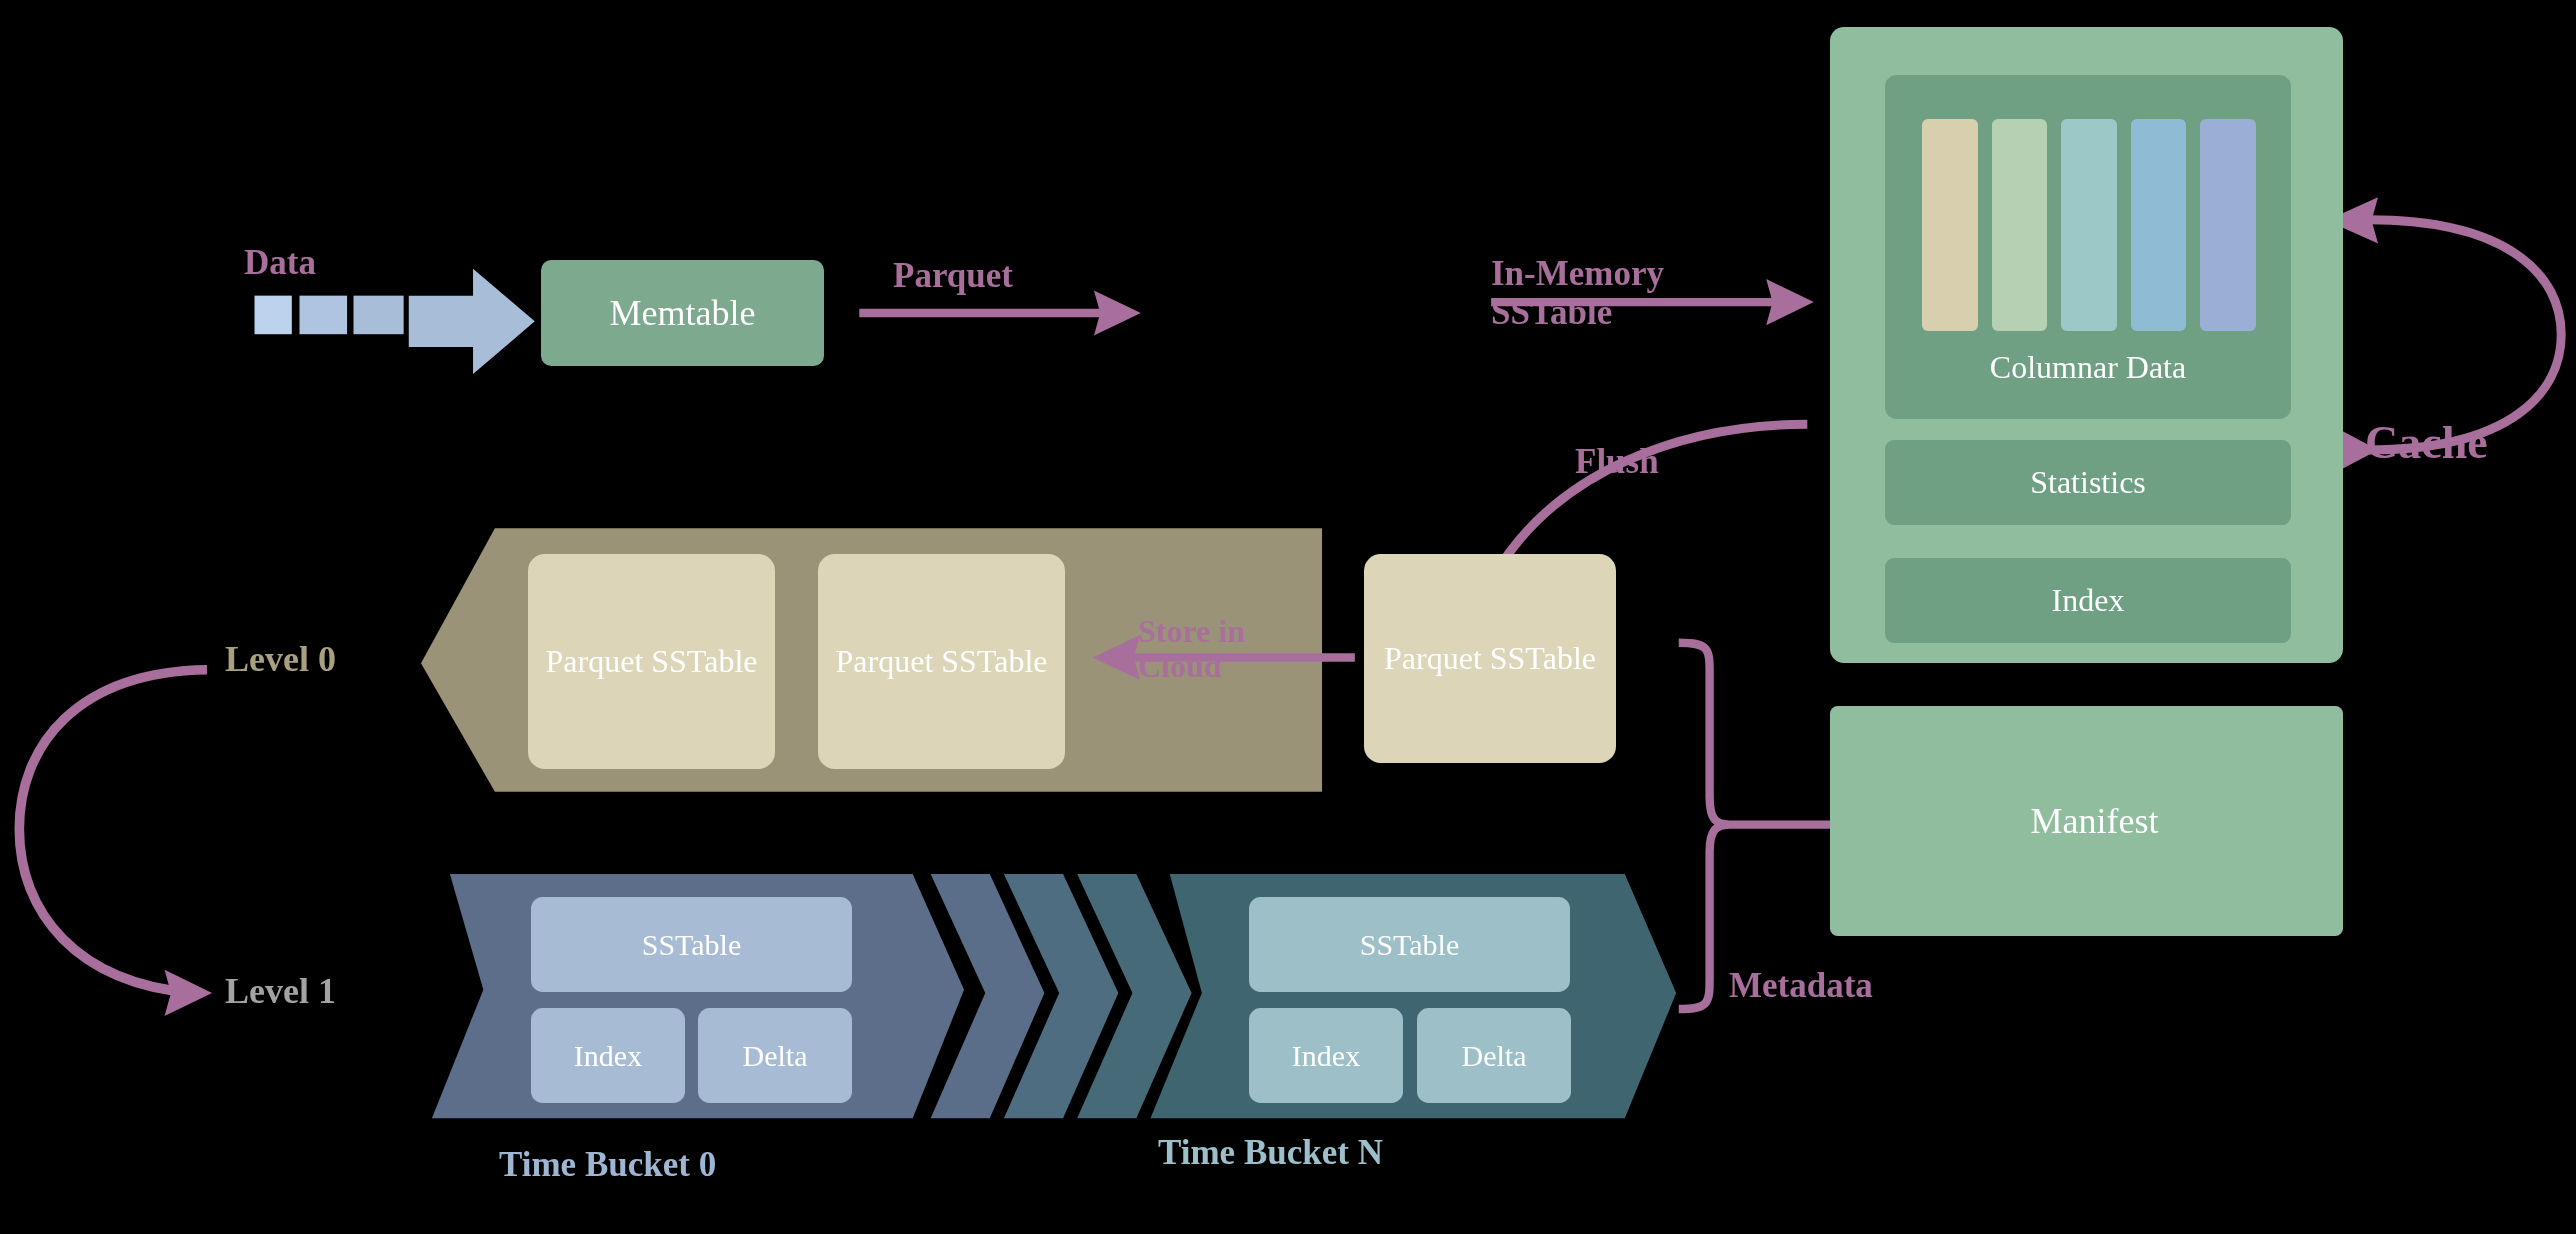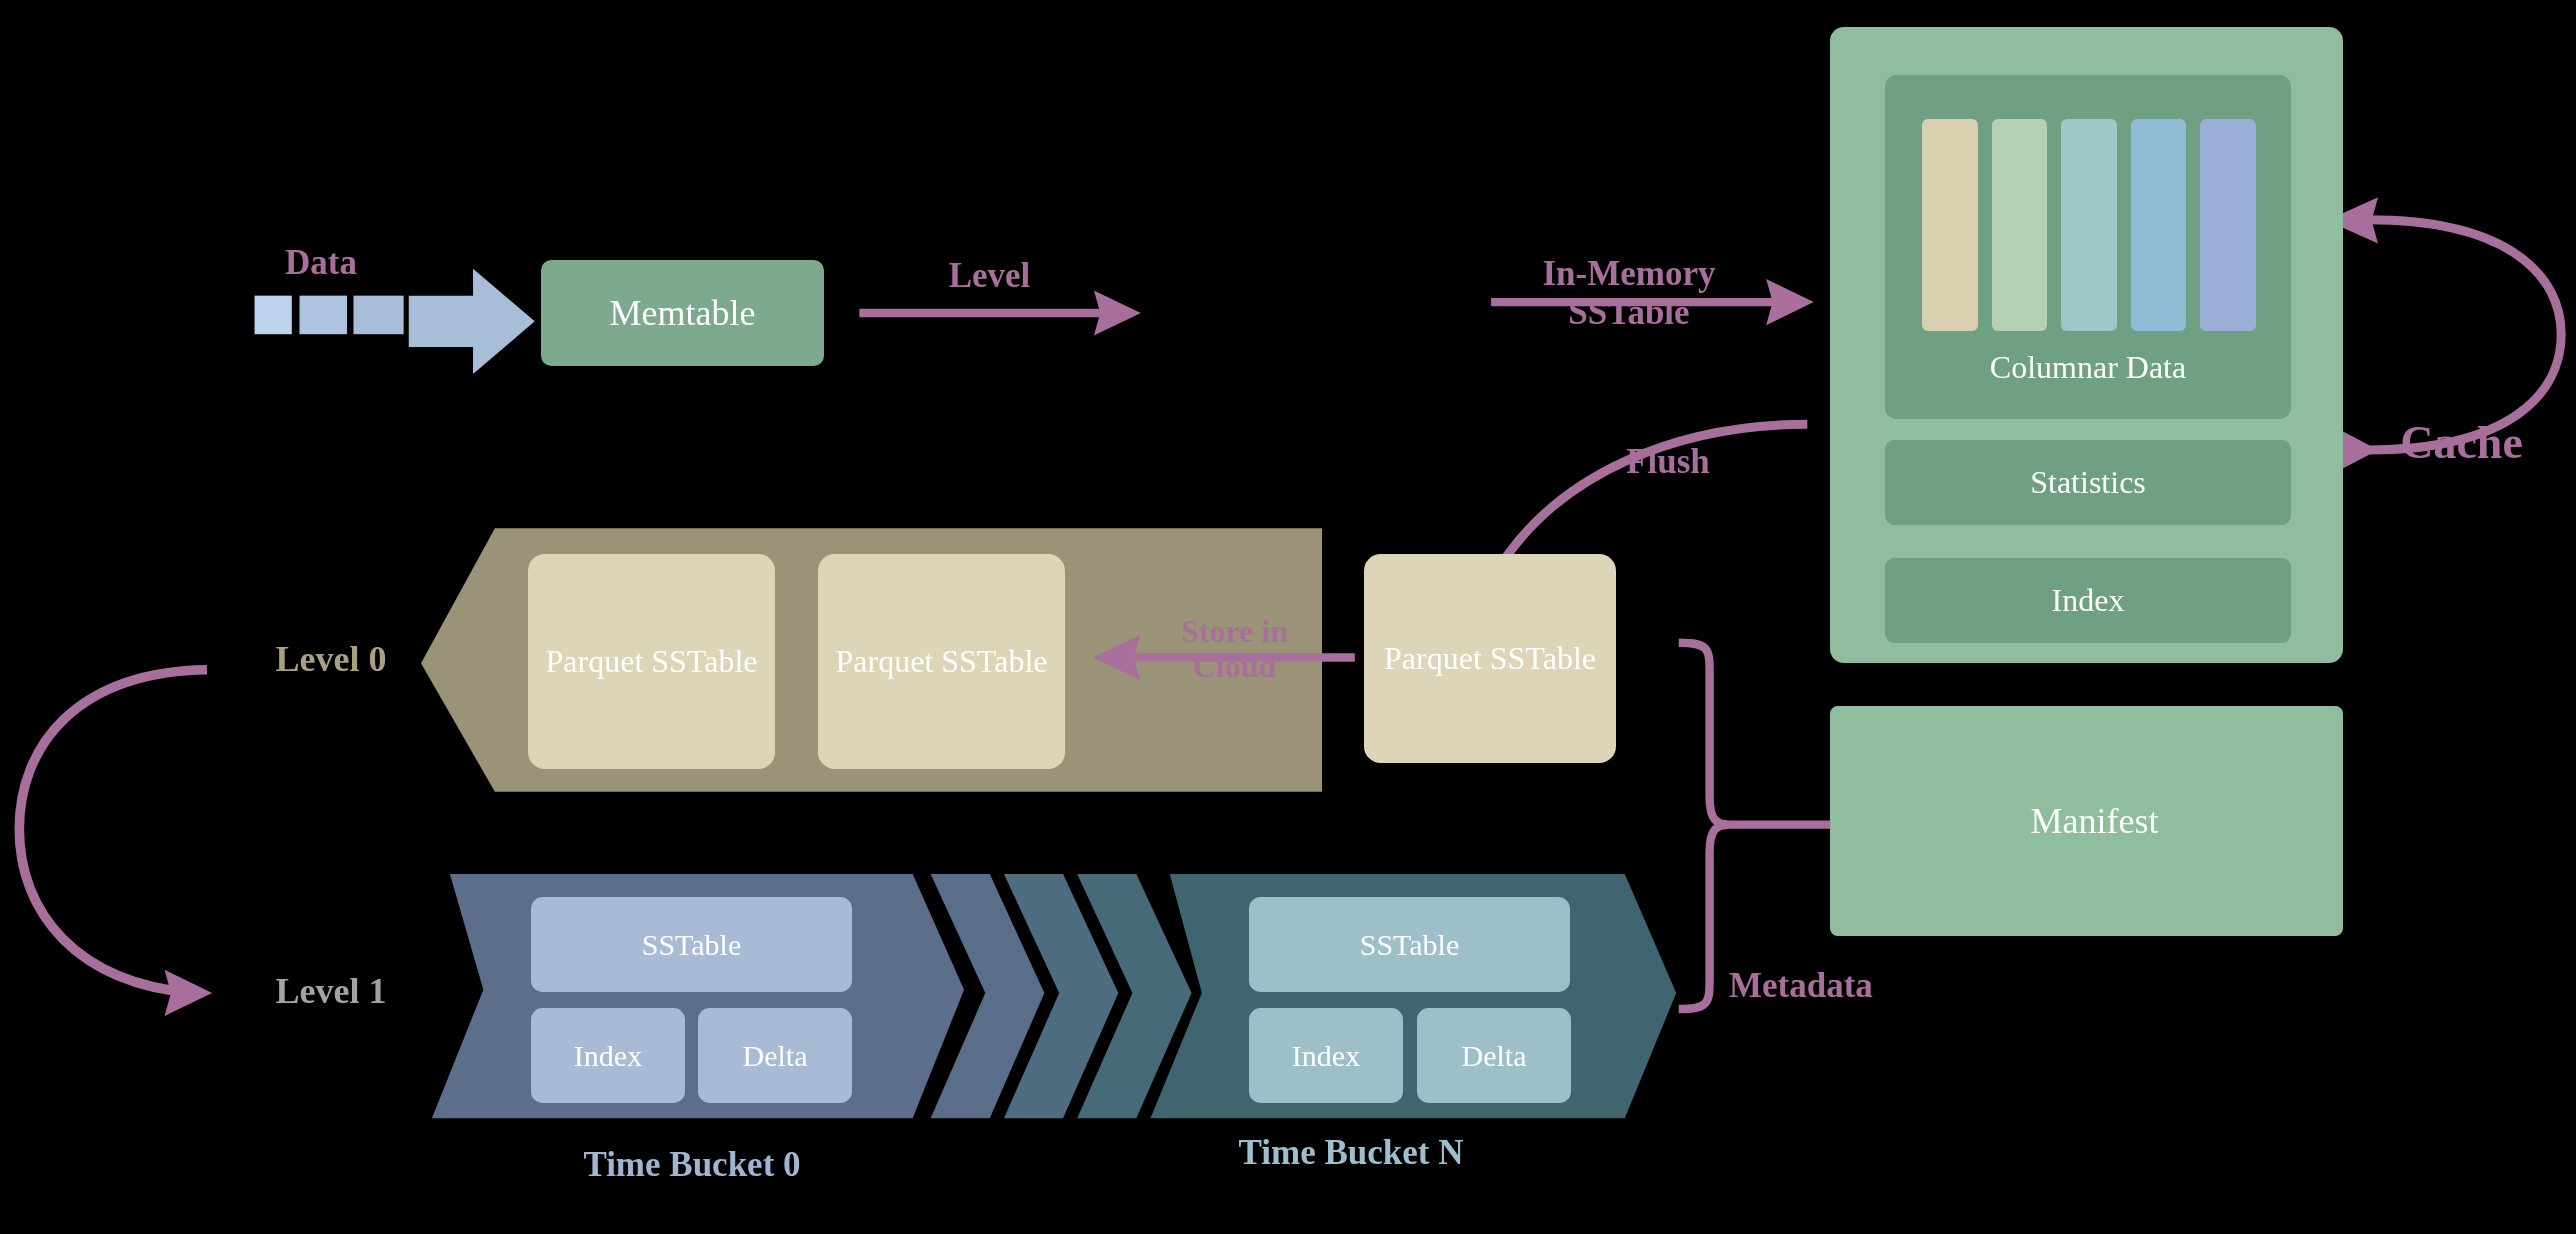--- a/index.html
+++ b/index.html
@@ -2,21 +2,21 @@
 <html style="font-size:10.3px"><head>
 <meta charset="utf-8">
 <style>
   html,body{margin:0;padding:0;background:#000;}
   body{width:2576px;height:1234px;overflow:hidden;
        font-family:"Liberation Serif","DejaVu Serif",serif;}
   #stage{position:relative;width:2576px;height:1234px;background:#000;}
   .abs{position:absolute;}
   .card{display:flex;align-items:center;justify-content:center;text-align:center;
         color:#ffffff;line-height:1.18;box-sizing:border-box;}
-  .lbl{position:absolute;white-space:pre-line;text-align:center;font-weight:bold;line-height:1.1;}
+  .lbl{position:absolute;white-space:pre-line;text-align:left;font-weight:bold;line-height:1.1;}
   svg{position:absolute;left:0;top:0;overflow:visible;pointer-events:none;}
 </style>
 </head>
 <body>
 
 <div id="stage">
 
   <svg width="2576" height="1234" viewBox="0 0 4008 1920">
 
     <g>
@@ -154,21 +154,21 @@
   </div>
   <div class="abs card" style="left:1249px;top:1008px;width:154px;height:95px;background:#9DBFC8;border-radius:11.6px;font-size:30px;">
     <span>Index</span>
   </div>
   <div class="abs card" style="left:1417px;top:1008px;width:154px;height:95px;background:#9DBFC8;border-radius:11.6px;font-size:30px;">
     <span>Delta</span>
   </div>
 
   <div class="lbl" style="left:244px;top:244px;width:154px;color:#A96F9C;font-size:35px;">Data</div>
 
-  <div class="lbl" style="left:893px;top:257px;width:193px;color:#A96F9C;font-size:35px;">Level</div>
+  <div class="lbl" style="left:893px;top:257px;width:193px;color:#A96F9C;font-size:35px;">Parquet</div>
 
   <div class="lbl" style="left:1491px;top:255px;width:276px;color:#A96F9C;font-size:35px;">In-Memory
 SSTable</div>
 
   <div class="lbl" style="left:1575px;top:443px;width:186px;color:#A96F9C;font-size:35px;">Flush</div>
 
   <div class="lbl" style="left:2365px;top:418px;width:193px;color:#A96F9C;font-size:46px;">Cache</div>
 
   <div class="lbl" style="left:1138px;top:614px;width:193px;color:#A96F9C;font-size:32px;">Store in
 Cloud</div>

